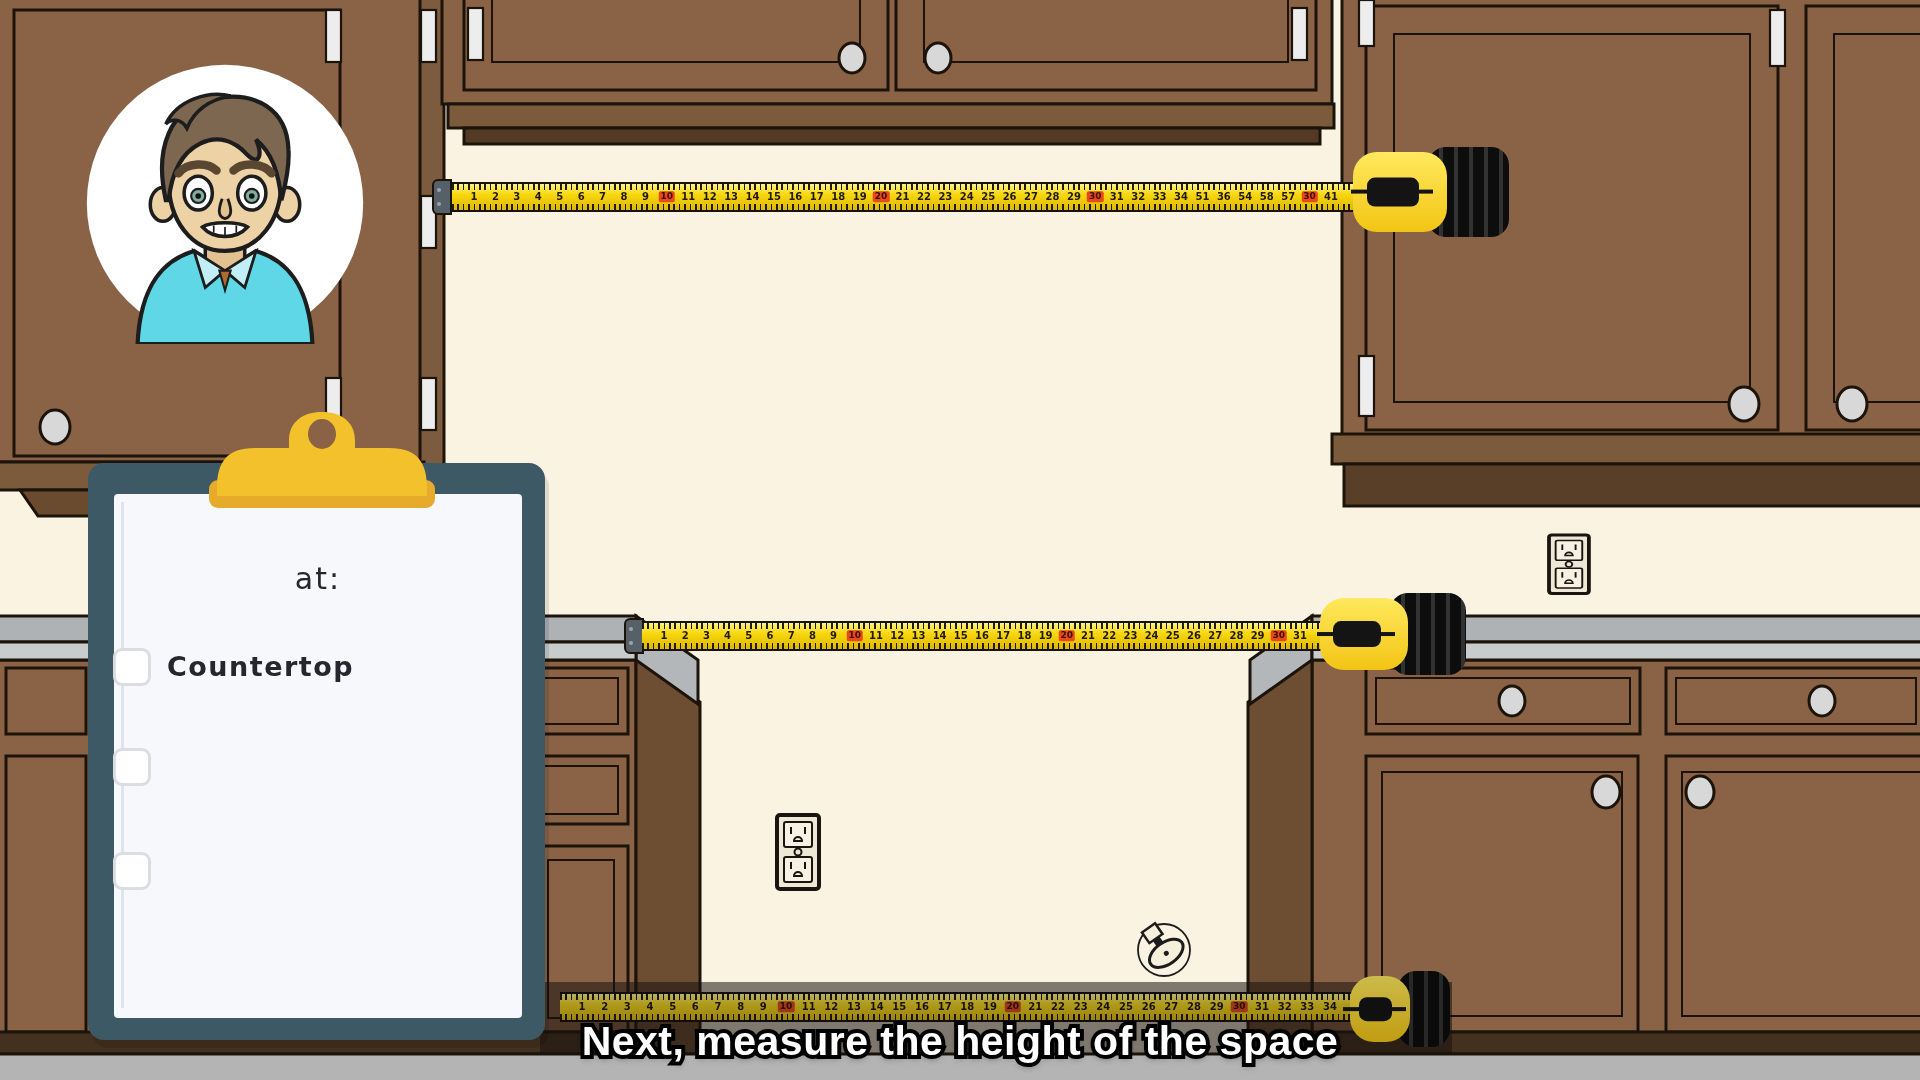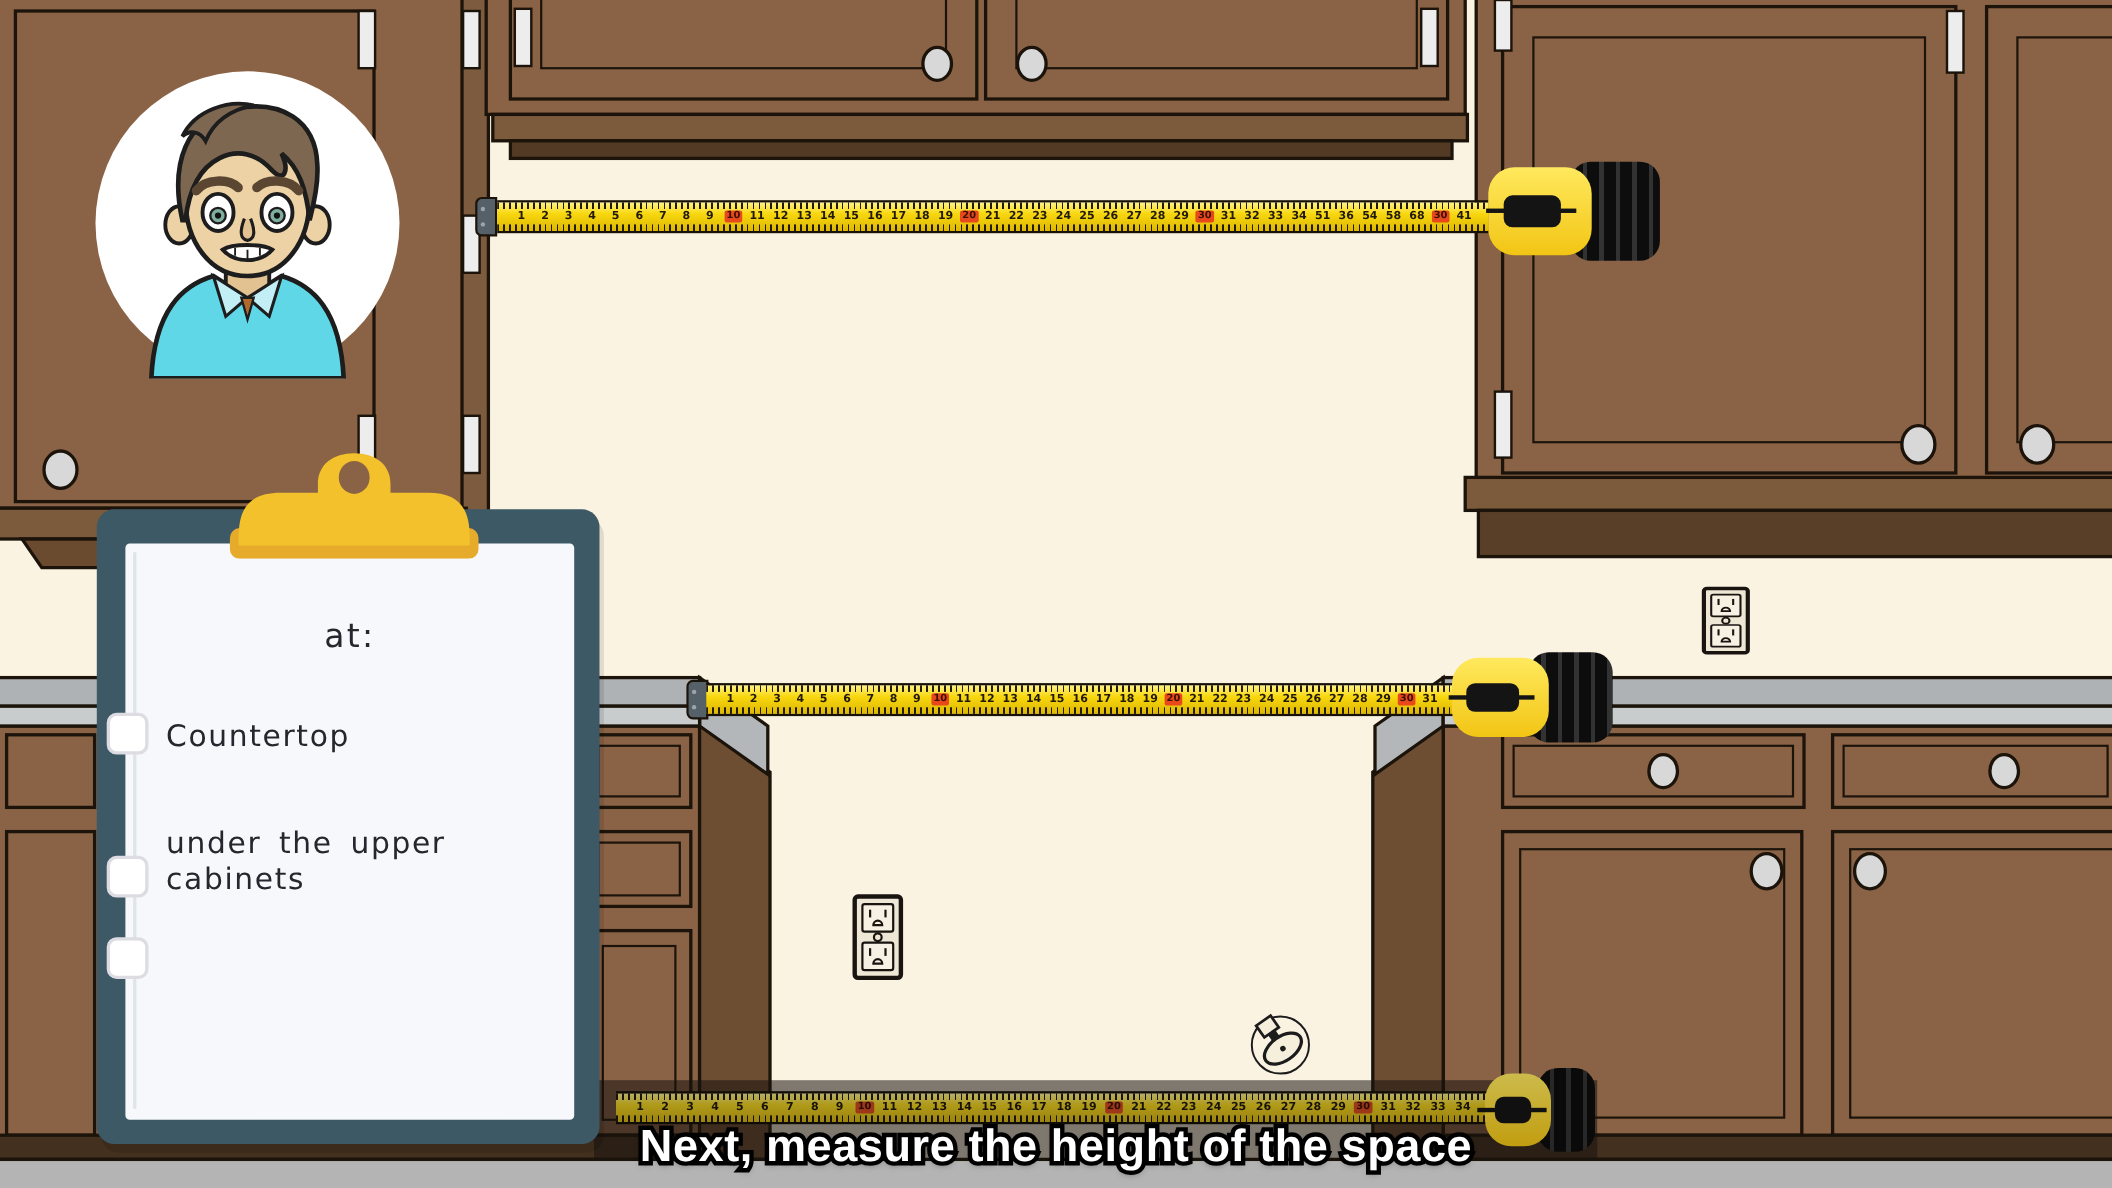--- a/index.html
+++ b/index.html
@@ -48,21 +48,21 @@
   
   #clipboard{left:88px;top:404px;width:458px;height:640px;}
   .board{position:absolute;left:0;top:59px;width:457px;height:577px;background:#3d5966;
          border-radius:16px;box-shadow:4px 8px 0 rgba(0,0,0,.10);}
   .paper{position:absolute;left:26px;top:90px;width:408px;height:524px;background:#f7f8fb;
          border-radius:4px;}
   .paper::before{content:"";position:absolute;left:7px;top:8px;bottom:10px;width:3px;background:#dfe3ea;}
   .clip-svg{position:absolute;left:105px;top:0;}
   .cb-title{position:absolute;left:30px;top:124px;width:400px;text-align:center;
         font-size:30px;letter-spacing:2px;word-spacing:8px;color:#26262e;line-height:34px;}
-  .cb-row{position:absolute;left:9px;display:flex;align-items:flex-end;}
+  .cb-row{position:absolute;left:25px;display:flex;align-items:flex-start;font-weight:bold;}
   .cb-box{width:38px;height:38px;background:#fff;border:3px solid #dcdce2;border-radius:9px;
         box-sizing:border-box;flex:0 0 auto;}
   .cb-label{margin-left:16px;width:300px;font-size:27px;letter-spacing:1.5px;word-spacing:6px;
         color:#26262e;line-height:33px;padding-top:2px;}
   
   #caption{left:0;right:0;top:1018px;display:grid;justify-items:center;}
   #caption span{grid-area:1/1;font:700 41px "Liberation Sans",sans-serif;letter-spacing:.5px;
         white-space:nowrap;}
   .cap-stroke{color:#000;-webkit-text-stroke:8px #000;text-shadow:0 3px 7px rgba(0,0,0,.55);}
   .cap-fill{color:#fff;}
@@ -235,21 +235,21 @@
         <span class="tnum" style="left: 621.9px;">29</span>
         <span class="tnum ten" style="left: 643.325px;">30</span>
         <span class="tnum" style="left: 664.75px;">31</span>
         <span class="tnum" style="left: 686.175px;">32</span>
         <span class="tnum" style="left: 707.6px;">33</span>
         <span class="tnum" style="left: 729.025px;">34</span>
         <span class="tnum" style="left: 750.45px;">51</span>
         <span class="tnum" style="left: 771.875px;">36</span>
         <span class="tnum" style="left: 793.3px;">54</span>
         <span class="tnum" style="left: 814.725px;">58</span>
-        <span class="tnum" style="left: 836.15px;">68</span>
+        <span class="tnum" style="left: 836.15px;">57</span>
         <span class="tnum ten" style="left: 857.575px;">30</span>
         <span class="tnum" style="left: 879px;">41</span>
       </div>
   </div>
   <div class="case abs" style="left:1353px;top:152px;width:156px;height:80px">
     <div class="case-black"></div>
     <div class="case-yellow"></div>
     <div class="case-clip"></div>
   </div>
 
@@ -383,21 +383,20 @@
     <div class="cb-title">
       <br>
       <span>at:</span>
     </div>
     <div class="cb-row" style="top:244px">
       <div class="cb-box"></div>
       <div class="cb-label">Countertop</div>
     </div>
     <div class="cb-row" style="top:344px">
       <div class="cb-box"></div>
-      <div class="cb-label">under the upper cabinets</div>
     </div>
     <div class="cb-row" style="top:448px">
       <div class="cb-box"></div>
     </div>
   </div>
 
   <div id="caption" class="abs">
     <span class="cap-stroke">Next, measure the height of the space</span>
     <span class="cap-fill">Next, measure the height of the space</span>
   </div>

